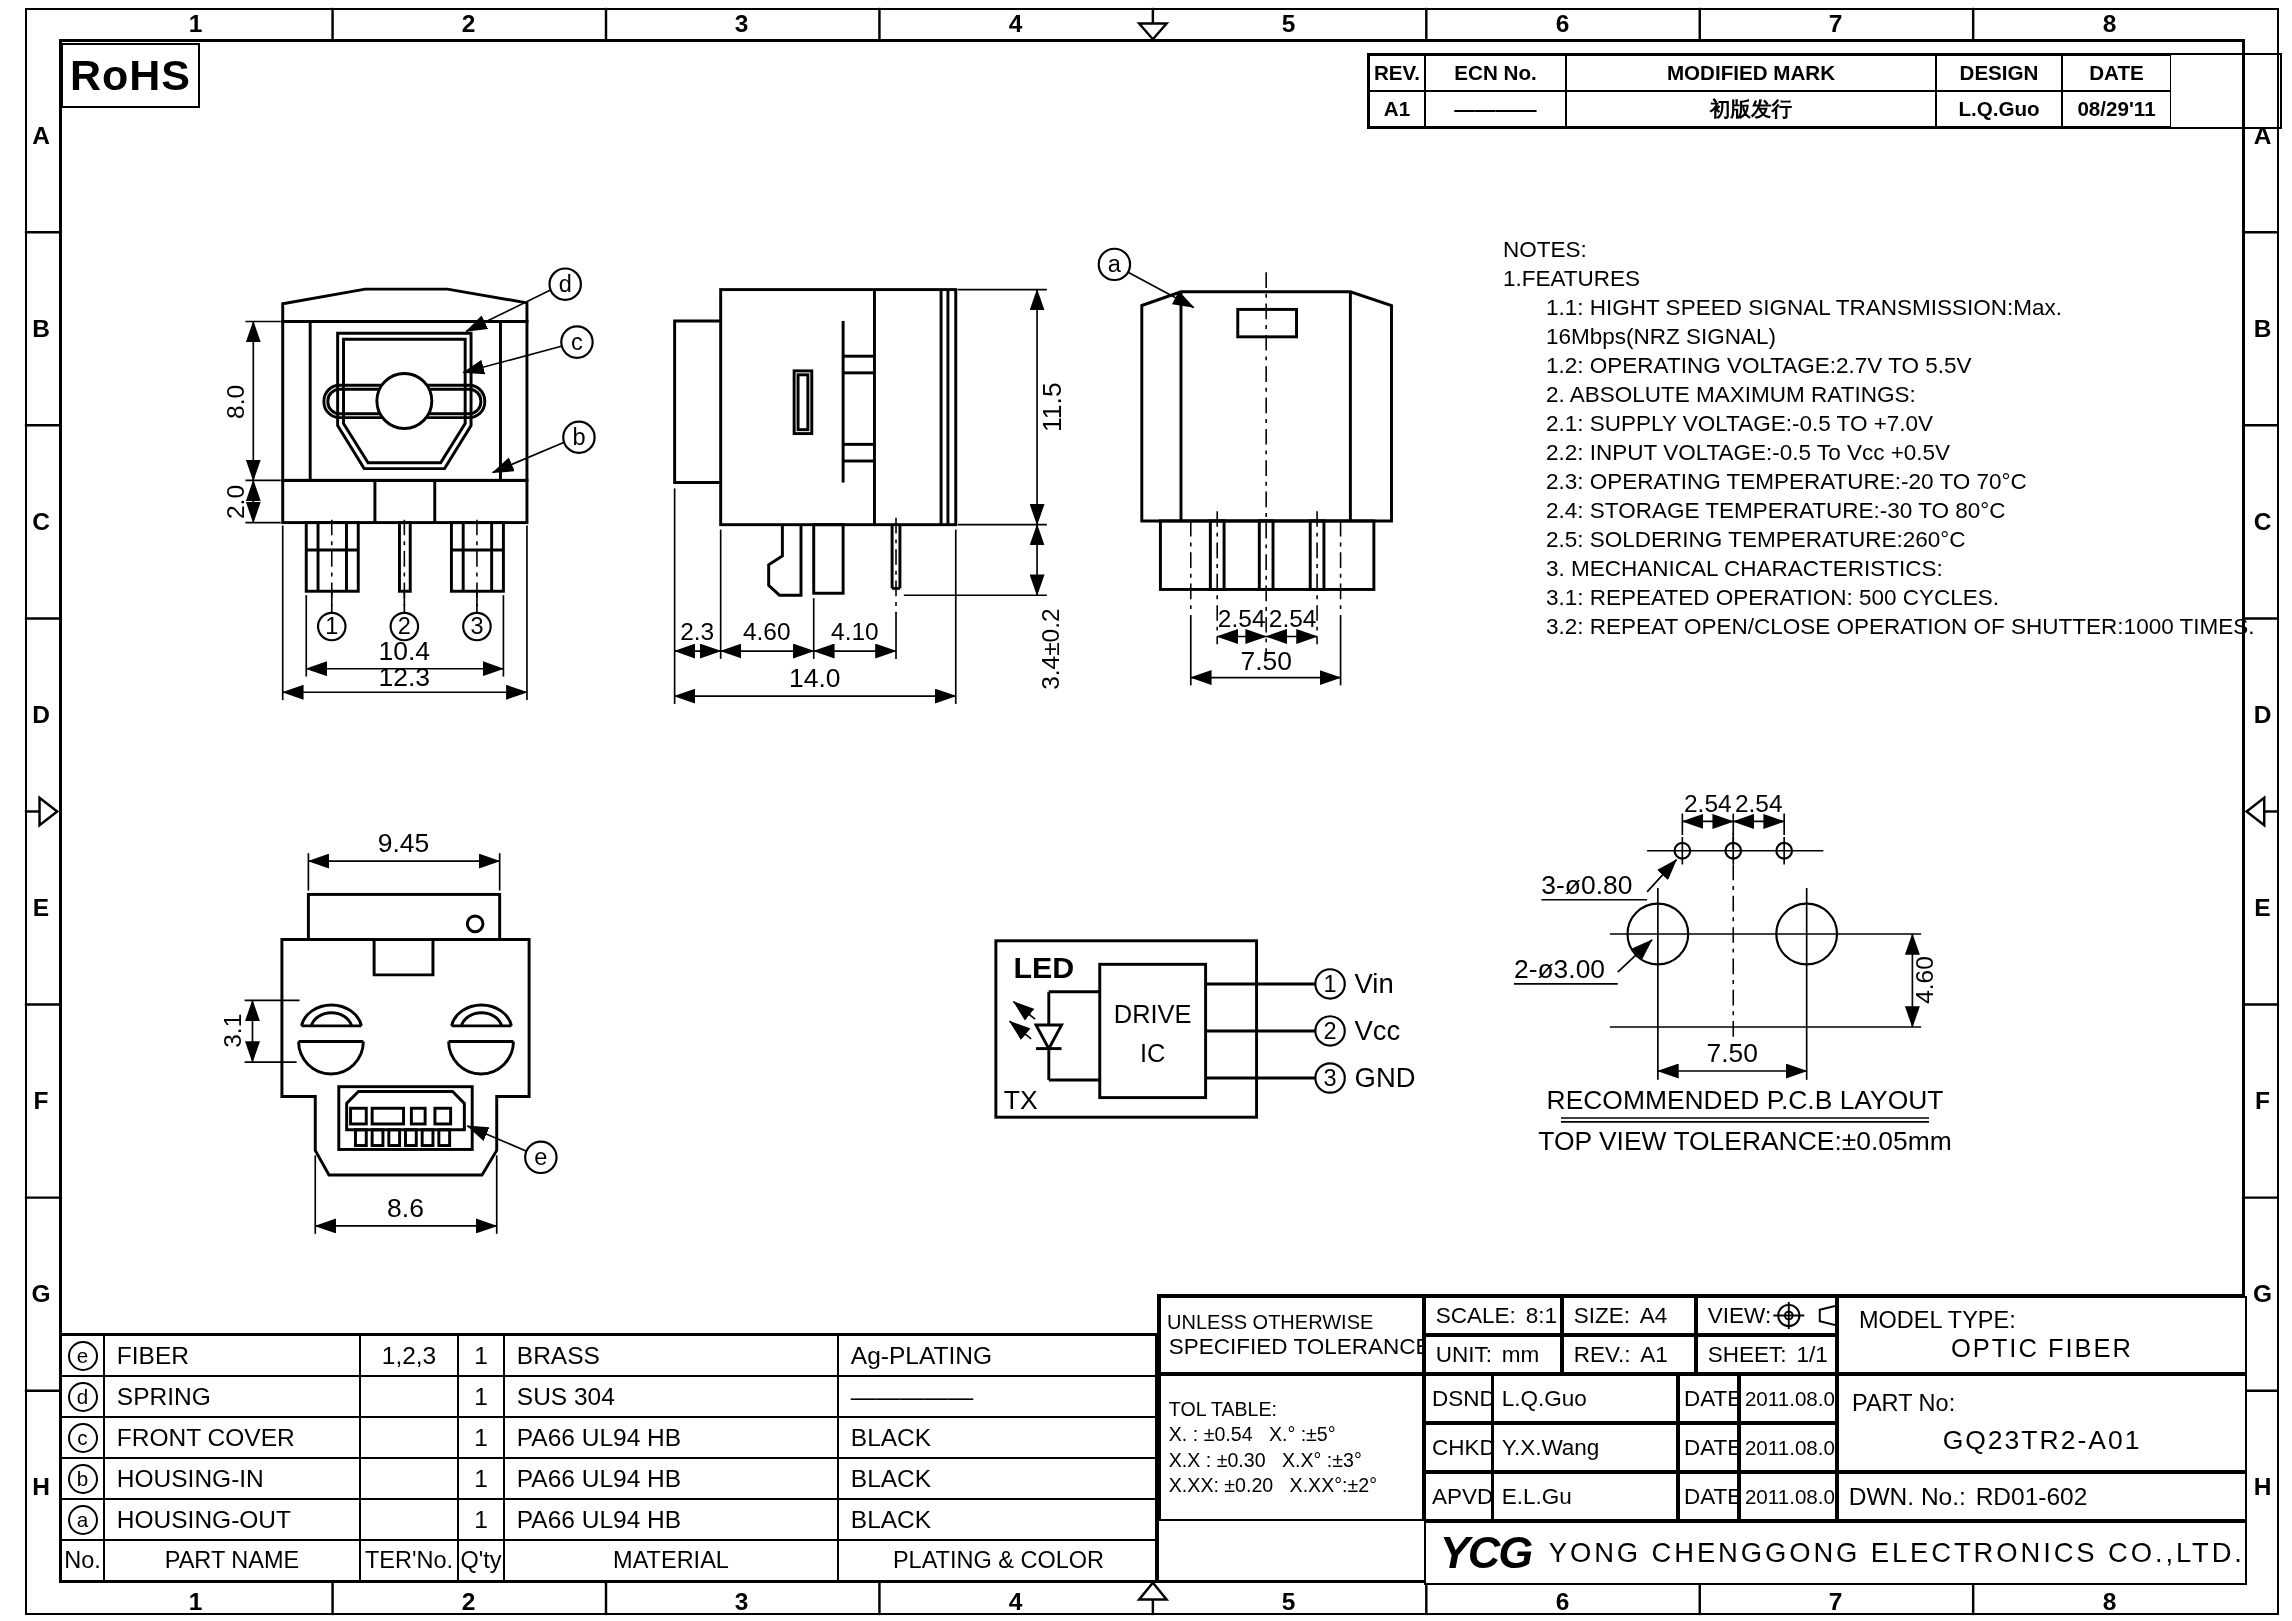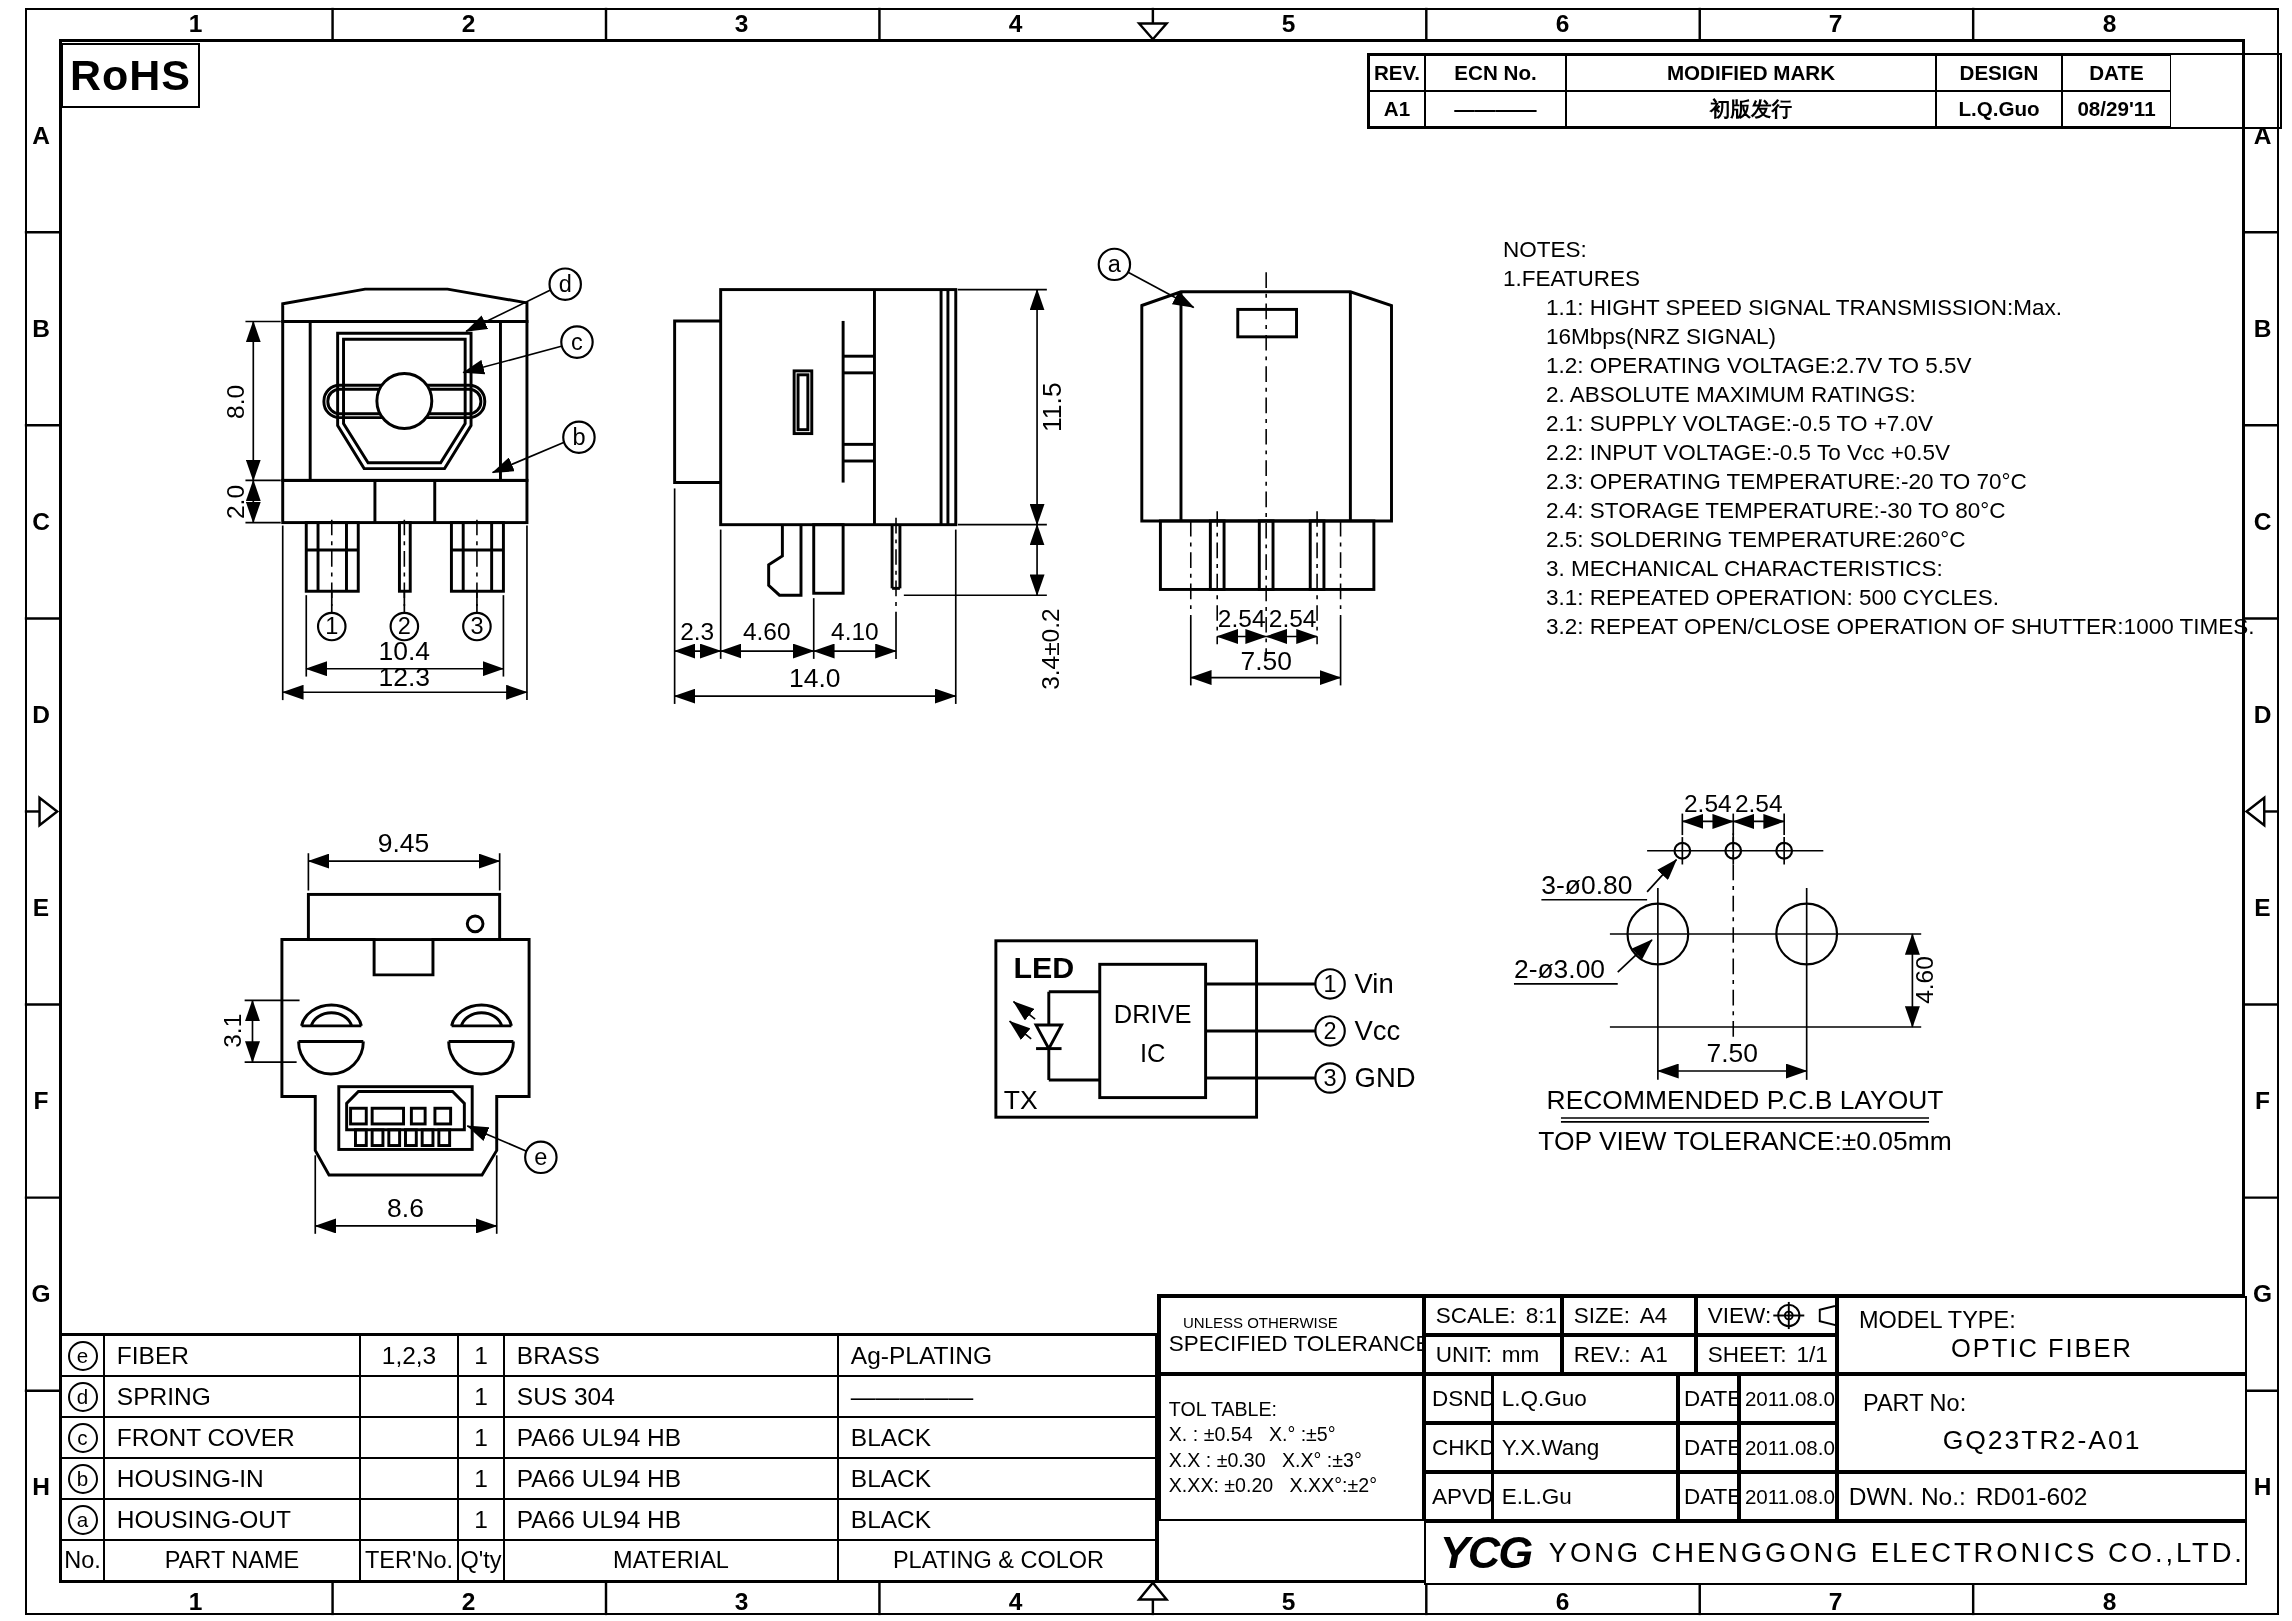--- a/index.html
+++ b/index.html
@@ -528,21 +528,21 @@
     <div class="pc center ph">PART NAME</div>
     <div class="pc center ph">TER'No.</div>
     <div class="pc center ph">Q'ty</div>
     <div class="pc center ph">MATERIAL</div>
     <div class="pc center ph">PLATING &amp; COLOR</div>
   </div>
 
   
   <div class="title-block">
     <div class="tb-cell tb-col" style="left:0;top:0;width:265px;height:78px">
-      <div style="padding-left:22px;font-size:15px">UNLESS OTHERWISE</div>
+      <div style="padding-left:6px;font-size:20px">UNLESS OTHERWISE</div>
       <div style="padding-left:7.8px;font-size:22.5px">SPECIFIED TOLERANCES</div>
     </div>
     <div class="tb-cell tb-col" style="left:0;top:78px;width:265px;height:147px">
       <div class="tol-line">TOL TABLE:</div>
       <div class="tol-line"><span>X.   :  ±0.54</span>&nbsp;&nbsp;&nbsp;<span>X.°   :±5°</span></div>
       <div class="tol-line"><span>X.X :  ±0.30</span>&nbsp;&nbsp;&nbsp;<span>X.X° :±3°</span></div>
       <div class="tol-line"><span>X.XX:  ±0.20</span>&nbsp;&nbsp;&nbsp;<span>X.XX°:±2°</span></div>
     </div>
 
     <div class="tb-cell" style="left:265px;top:0;width:138px;height:39px">
@@ -606,21 +606,21 @@
     <div class="tb-cell" style="left:265px;top:176px;width:69px;height:49px;padding-left:5.9px">APVD</div>
     <div class="tb-cell" style="left:333px;top:176px;width:186px;height:49px;padding-left:7.8px">E.L.Gu</div>
     <div class="tb-cell" style="left:519px;top:176px;width:61px;height:49px;padding-left:3.9px">DATE</div>
     <div class="tb-cell" style="left:580px;top:176px;width:98px;height:49px;padding-left:3.9px;font-size:20.6px">2011.08.09</div>
 
     <div class="tb-cell tb-col" style="left:678px;top:0;width:410px;height:78px">
       <div style="padding-left:20px;font-size:23.5px">MODEL TYPE:</div>
       <div style="width:100%;text-align:center;font-size:25.5px;letter-spacing:2px">OPTIC FIBER</div>
     </div>
     <div class="tb-cell tb-col" style="left:678px;top:78px;width:410px;height:98px">
-      <div style="padding-left:24px;font-size:23.5px">PART No:</div>
+      <div style="padding-left:13px;font-size:23.5px">PART No:</div>
       <div style="width:100%;text-align:center;font-size:26.5px;letter-spacing:2px;margin-top:7.8px">GQ23TR2-A01</div>
     </div>
     <div class="tb-cell" style="left:678px;top:176px;width:410px;height:49px">
       <div class="kv" style="font-size:24.5px">
           <span>DWN. No.:</span>
           <span>RD01-602</span>
         </div>
     </div>
     <div class="tb-cell" style="left:265px;top:225px;width:823px;height:64px;gap:17.6px;padding-left:13.7px">
       <span style="font-size:45px;font-weight:800;font-style:italic;letter-spacing:-2px">YCG</span>

